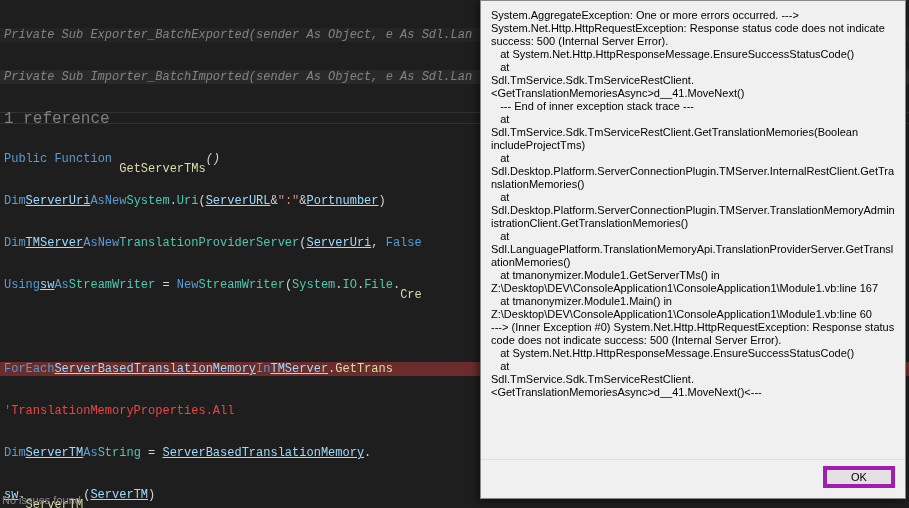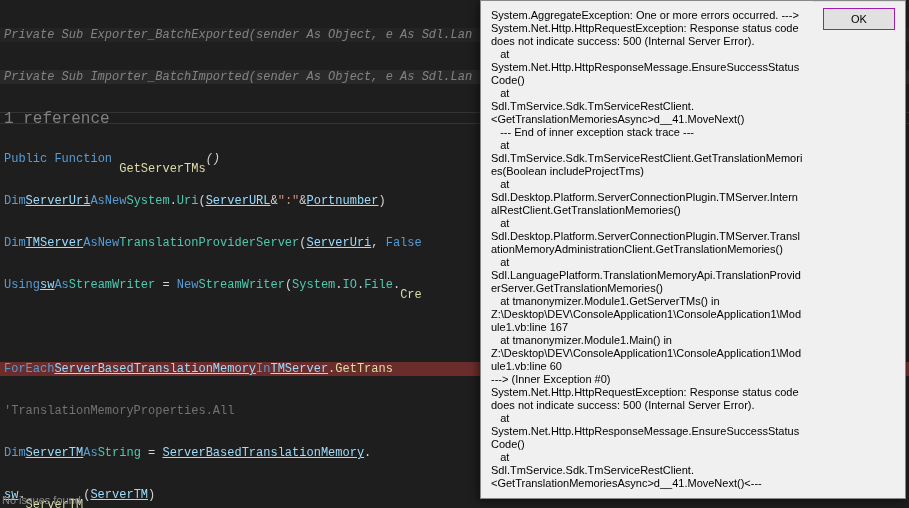--- a/index.html
+++ b/index.html
@@ -28,56 +28,57 @@
   padding-left: 4px;
   height: 12px;
   line-height: 12px;
   border-top: 1px solid #333;
   border-bottom: 1px solid #333;
 }
 .k { color: #569cd6; }
 .t { color: #4ec9b0; }
 .m { color: #dcdcaa; margin-top: 20px; }
 .s { color: #ce9178; }
-.c { color: #737373; }
+.c { color: #ef4444; }
 .p { color: #d4d4d4; font-style: italic; }
 .id { color: #9cdcfe; text-decoration: underline; }
 .op { color: #d4d4d4; }
 
 .error-dialog {
   position: absolute;
   top: 0;
   right: 3px;
   width: 426px;
   height: 499px;
   background: #f0f0f0;
   border: 1px solid #888;
   box-shadow: -2px 2px 8px rgba(0,0,0,0.5);
   font-family: 'Segoe UI', Tahoma, sans-serif;
   font-size: 11px;
   color: #000;
   display: flex;
+  flex-direction: column;
 }
 .error-body {
   flex: 1;
   padding: 8px 10px;
   overflow: hidden;
   line-height: 13px;
 }
 .error-footer {
   padding: 6px 10px 10px;
   display: flex;
   justify-content: flex-end;
   border-top: 1px solid #ddd;
 }
 .ok-button {
   width: 72px;
   height: 22px;
   background: #e1e1e1;
-  border: 1px solid #a21caf;
+  border: 4px solid #a21caf;
   font-size: 11px;
   cursor: pointer;
   font-family: 'Segoe UI', Tahoma, sans-serif;
 }
 
 .status-bar {
   position: absolute;
   bottom: 0;
   left: 0;
   height: 14px;

